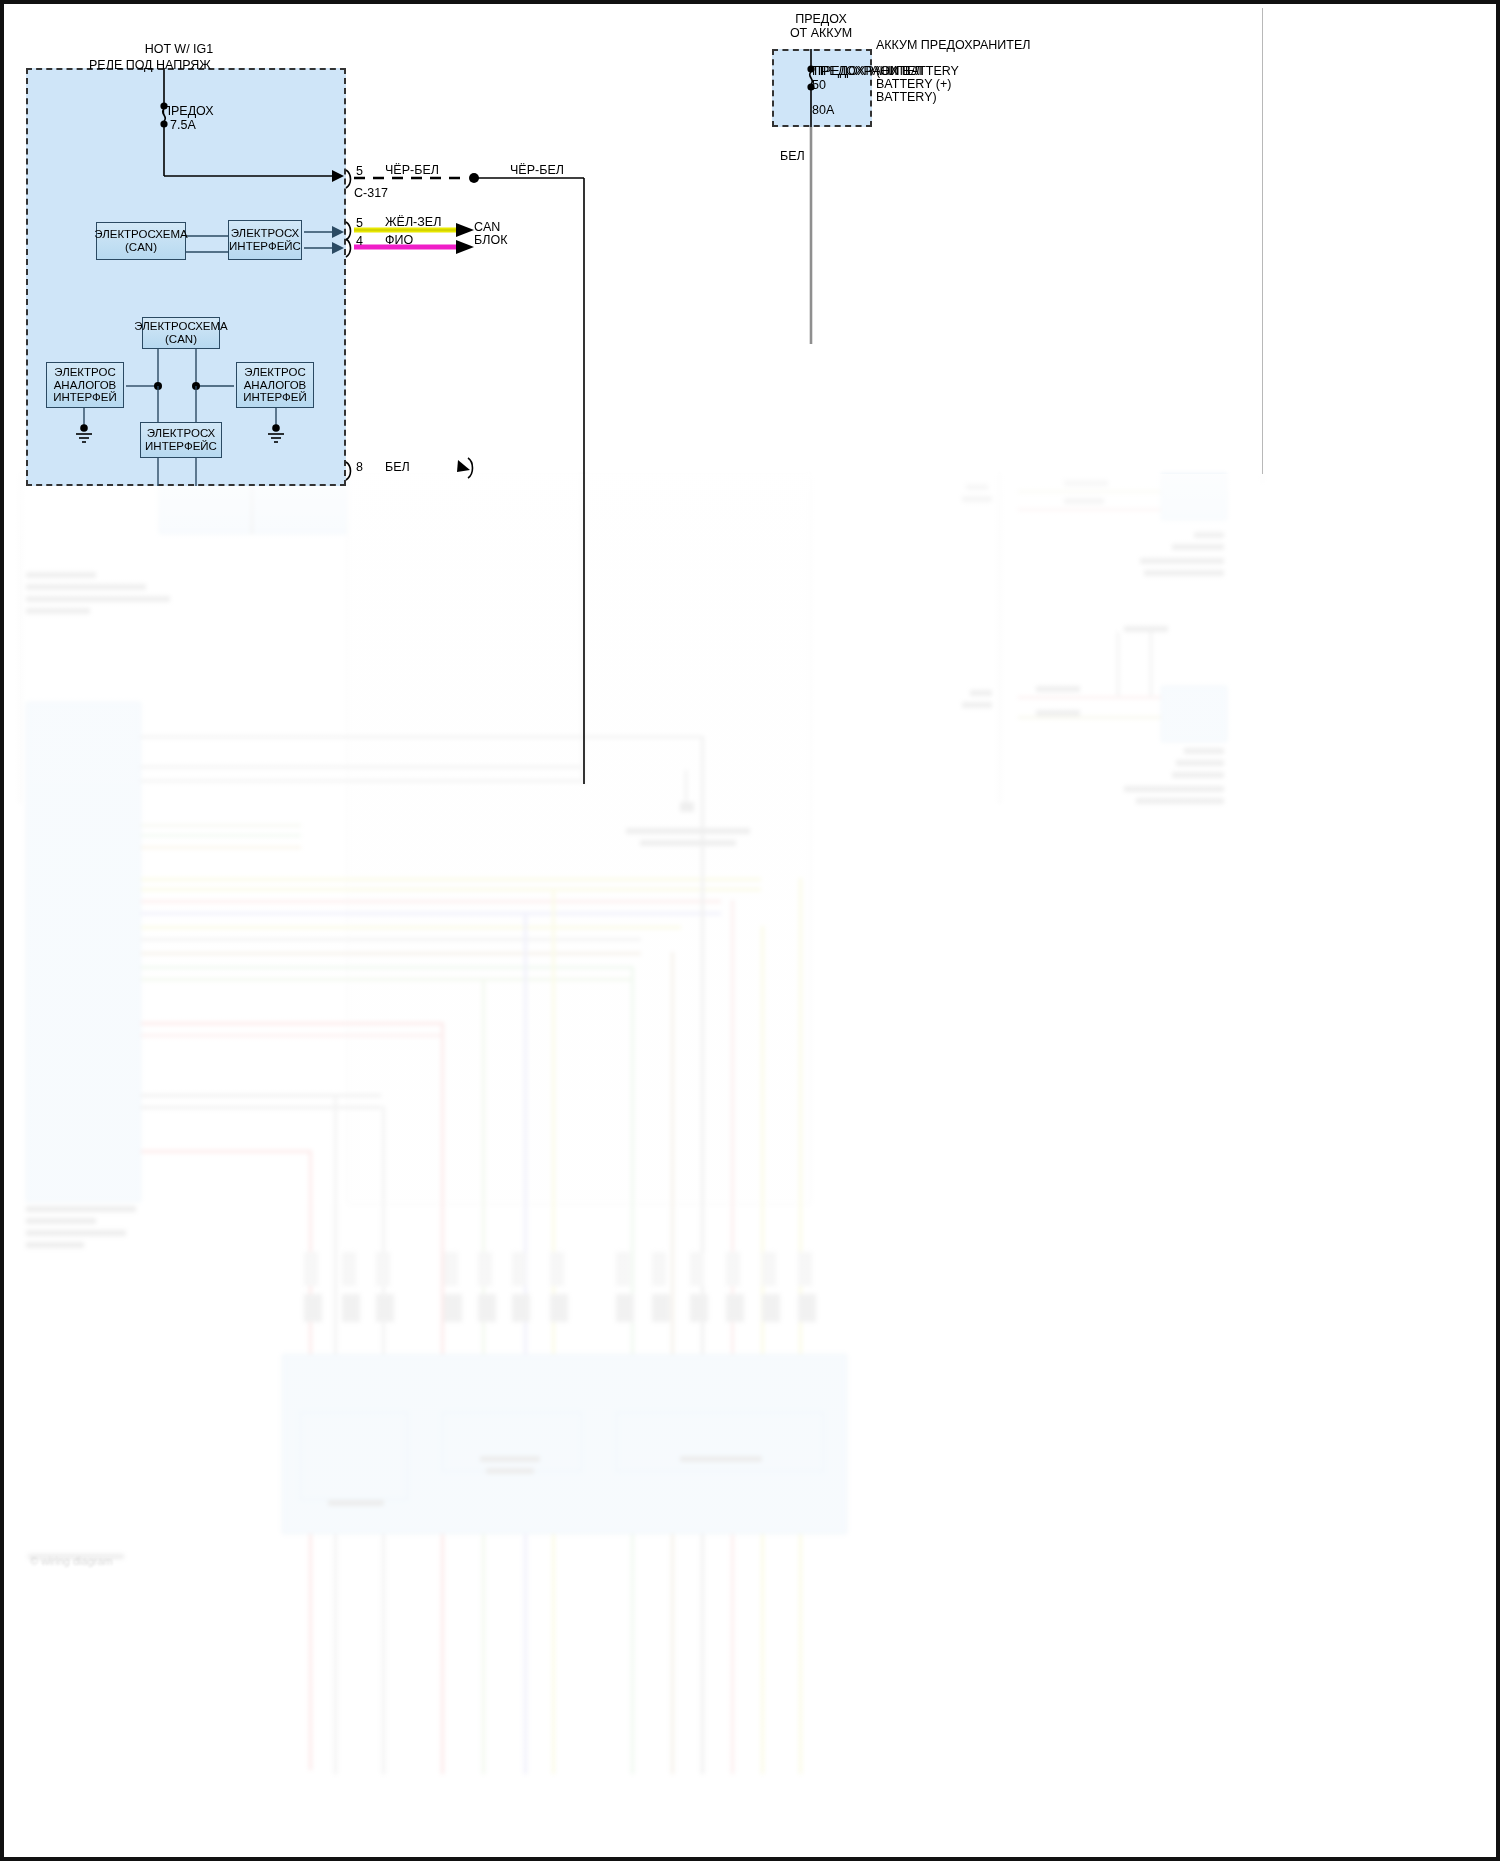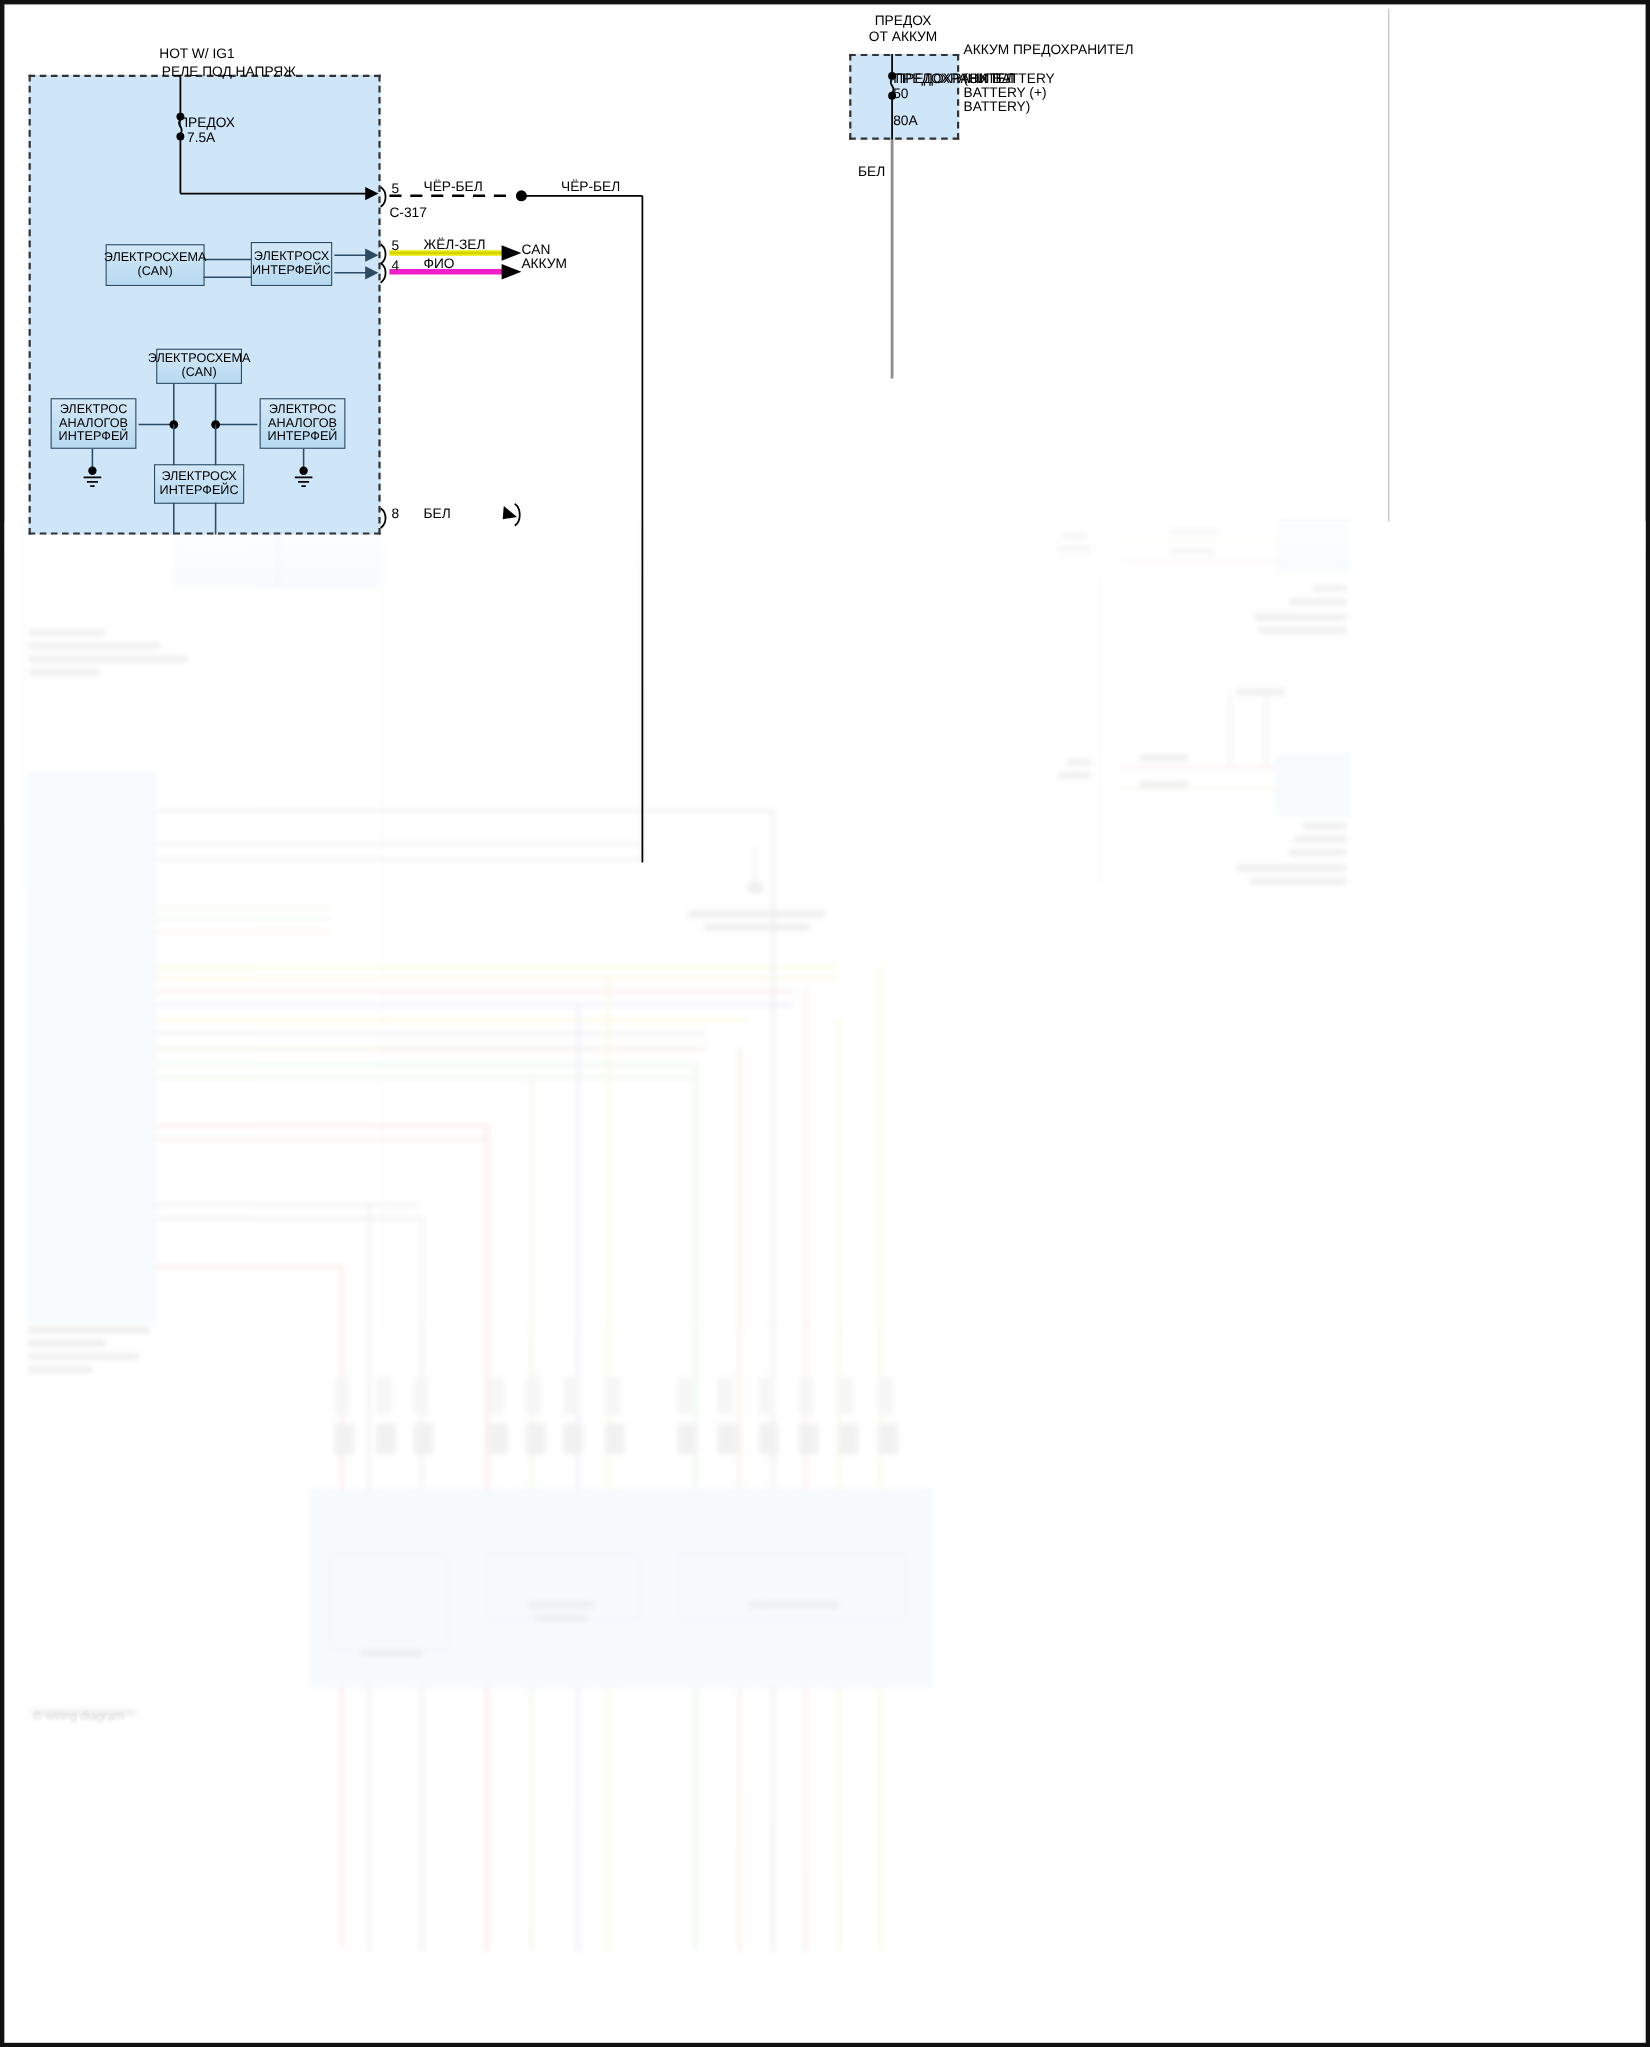--- a/index.html
+++ b/index.html
@@ -192,21 +192,21 @@
     <div class="ftxt" style="left:1120px;top:312px;width:100px;height:6px;"></div>
     <div class="ftxt" style="left:1132px;top:324px;width:88px;height:6px;"></div>
 
     <div class="ftxt" style="left:24px;top:1080px;width:96px;height:5px;"></div>
   </div>
   <div id="fadewash"></div>
 
   <div class="hotzone" style="left:22px;top:64px;width:320px;height:418px;"></div>
 
   <div class="t t13 tc" style="left:85px;top:38px;width:180px;text-align:center;">HOT W/ IG1</div>
-  <div class="t t13 tc" style="left:85px;top:54px;width:180px;text-align:right;">РЕЛЕ ПОД НАПРЯЖ</div>
+  <div class="t t13 tc" style="left:85px;top:54px;width:180px;text-align:left;">РЕЛЕ ПОД НАПРЯЖ</div>
 
   <svg class="lay" style="left:22px;top:52px;" width="330" height="440" viewBox="0 0 330 440">
 
     <line x1="138" y1="12" x2="138" y2="48" stroke="#000" stroke-width="1.6"></line>
 
     <circle cx="138" cy="50" r="3.6" fill="#000"></circle>
     <path d="M138,53 C133,57 143,61 138,65" stroke="#000" stroke-width="1.6" fill="none"></path>
     <circle cx="138" cy="68" r="3.6" fill="#000"></circle>
 
     <line x1="138" y1="70" x2="138" y2="120" stroke="#000" stroke-width="1.6"></line>
@@ -283,21 +283,21 @@
   <div class="t t13" style="left:381px;top:159px;">ЧЁР-БЕЛ</div>
   <div class="t t13" style="left:350px;top:182px;">C-317</div>
   <div class="t t13" style="left:506px;top:159px;">ЧЁР-БЕЛ</div>
 
   <div class="t t13" style="left:352px;top:212px;">5</div>
   <div class="t t13" style="left:381px;top:211px;">ЖЁЛ-ЗЕЛ</div>
   <div class="t t13" style="left:352px;top:230px;">4</div>
   <div class="t t13" style="left:381px;top:229px;">ФИО</div>
 
   <div class="t t13" style="left:470px;top:216px;">CAN</div>
-  <div class="t t13" style="left:470px;top:229px;">АККУМ</div>
+  <div class="t t13" style="left:470px;top:229px;">БЛОК</div>
 
   <svg class="lay" style="left:336px;top:448px;" width="160" height="40" viewBox="0 0 160 40">
     <path d="M6,10 C12,14 12,24 6,28" stroke="#000" stroke-width="1.6" fill="none"></path>
     <path d="M118,8 L130,18 L117,20 Z" fill="#000"></path>
     <path d="M128,6 C134,10 134,22 128,26" stroke="#000" stroke-width="1.6" fill="none"></path>
   </svg>
   <div class="t t13" style="left:352px;top:456px;">8</div>
   <div class="t t13" style="left:381px;top:456px;">БЕЛ</div>
 
   <svg class="lay" style="left:560px;top:168px;" width="40" height="620" viewBox="0 0 40 620">

